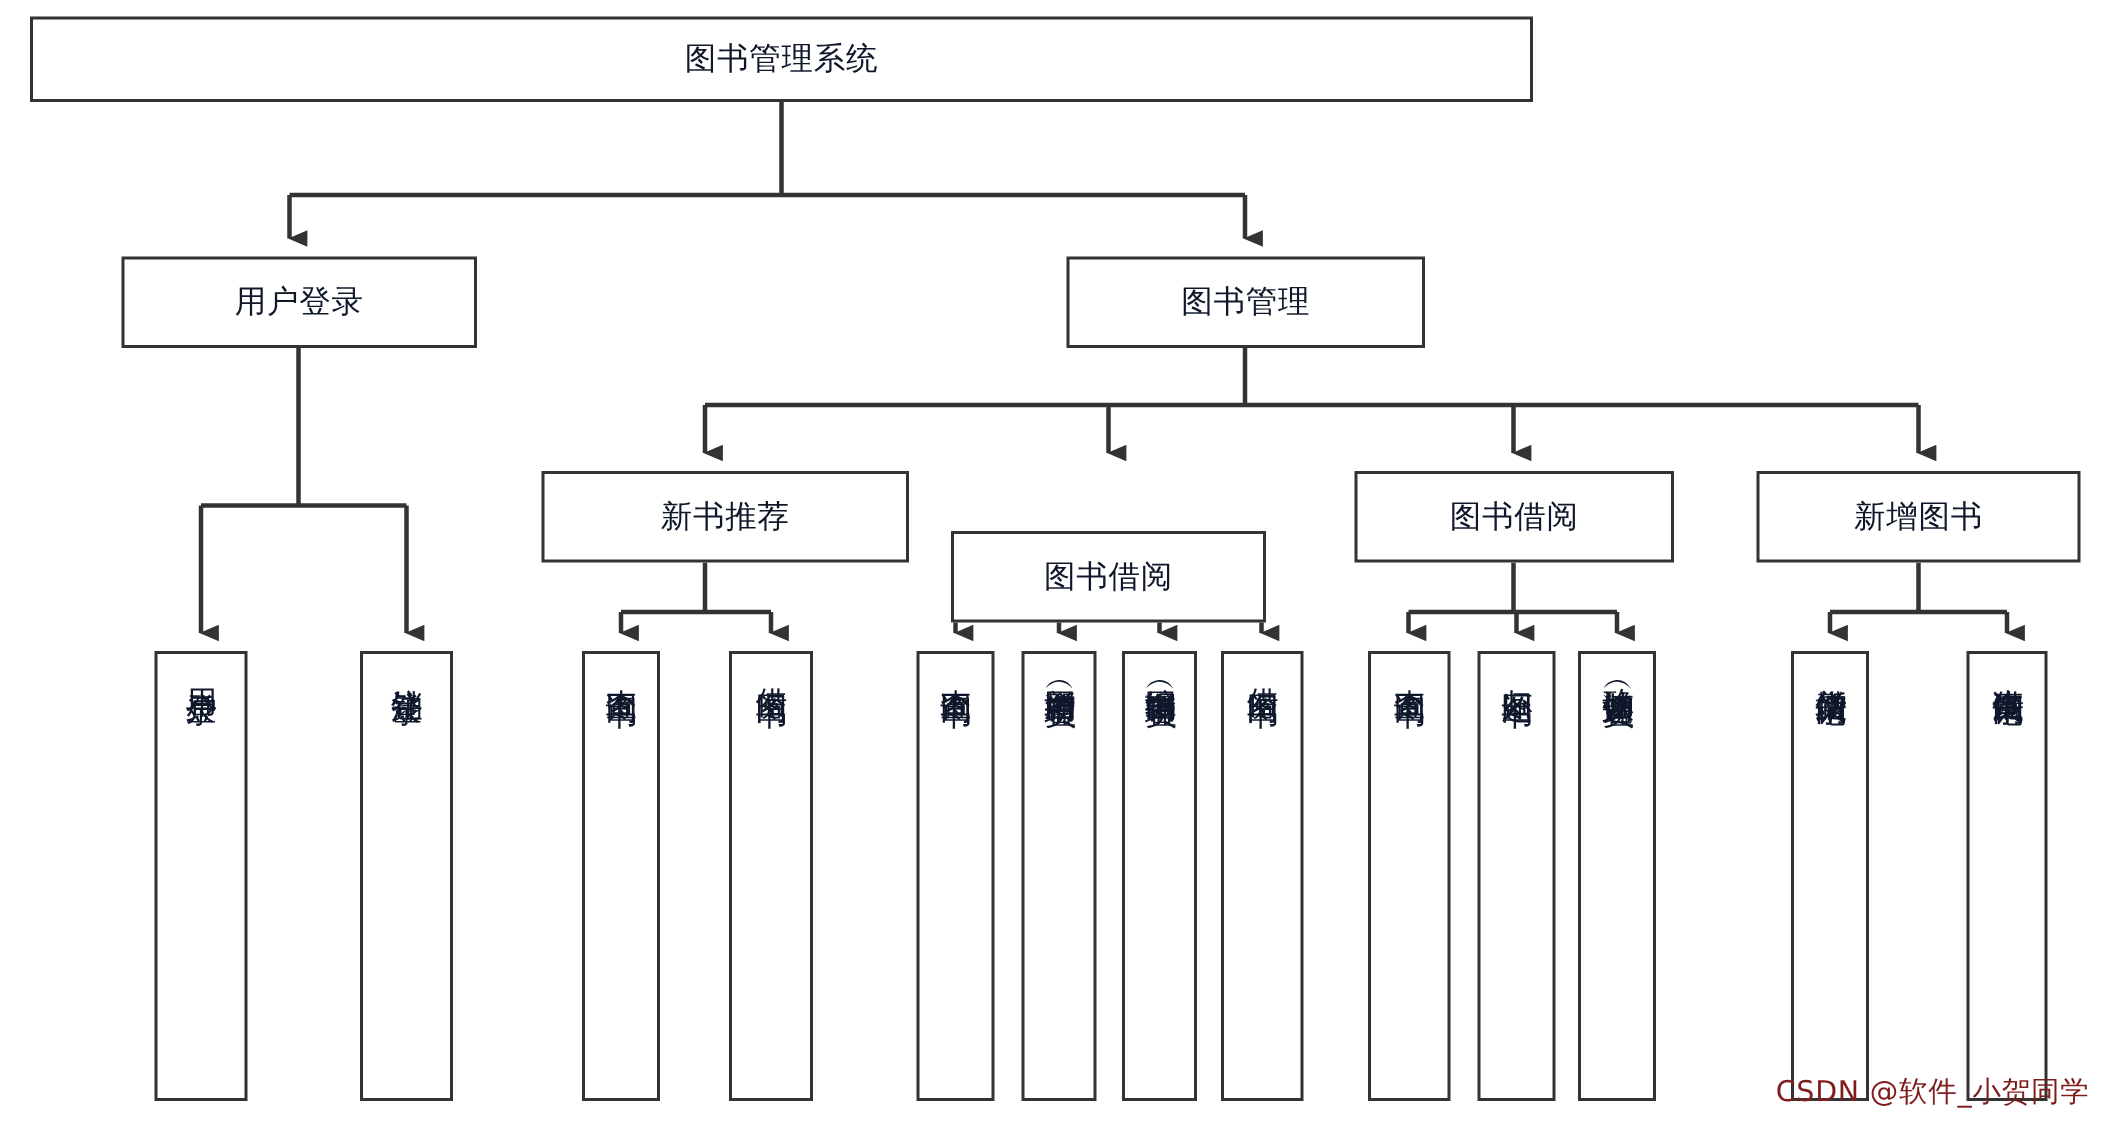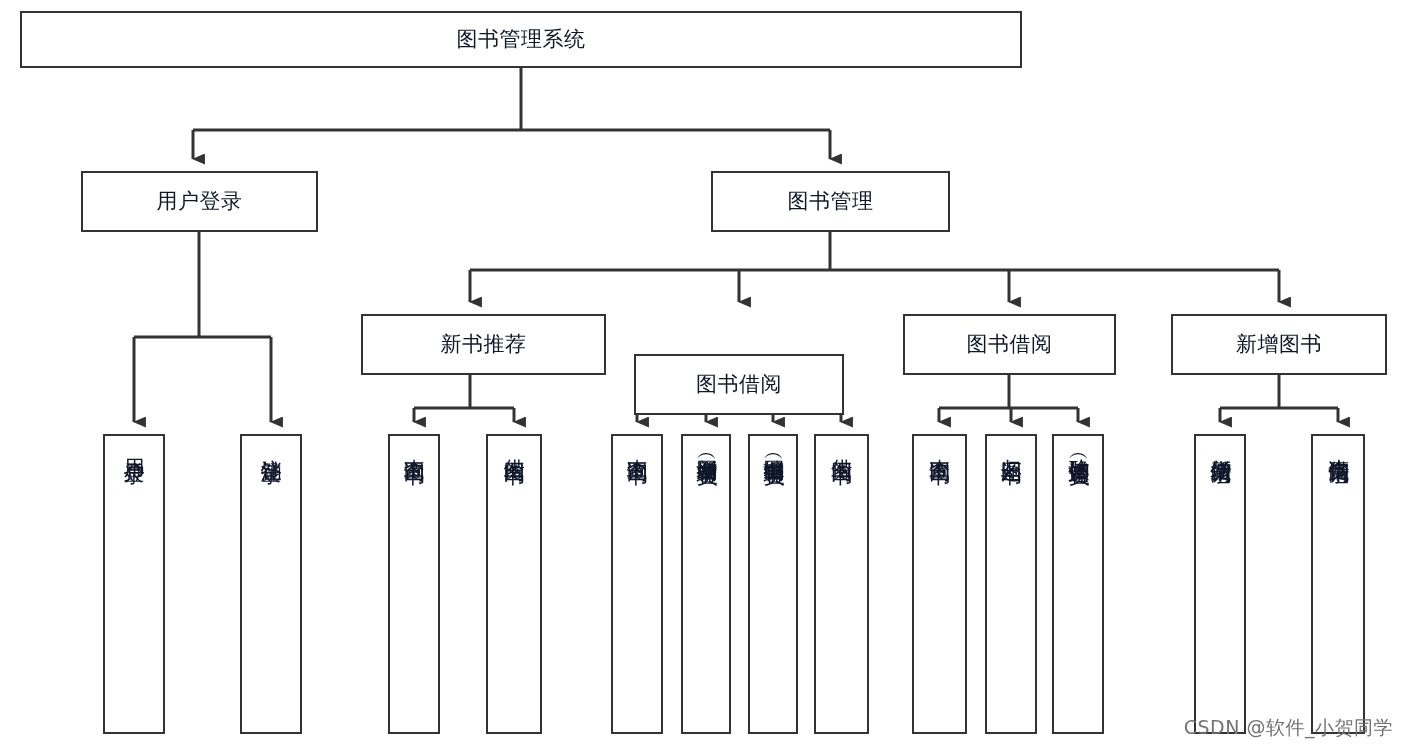--- a/index.html
+++ b/index.html
@@ -58,21 +58,21 @@
   }
   .node.vertical.tight .node-label {
     line-height: 1.42;
     letter-spacing: 1px;
   }
   #watermark {
     position: absolute;
     right: 12px;
     bottom: 6px;
     font-size: 19px;
-    color: #737373;
+    color: #7f1d1d;
     z-index: 5;
     white-space: nowrap;
     letter-spacing: 0.5px;
   }
 </style>
 </head>
 <body>
 
 <div id="diagram-root">
 

